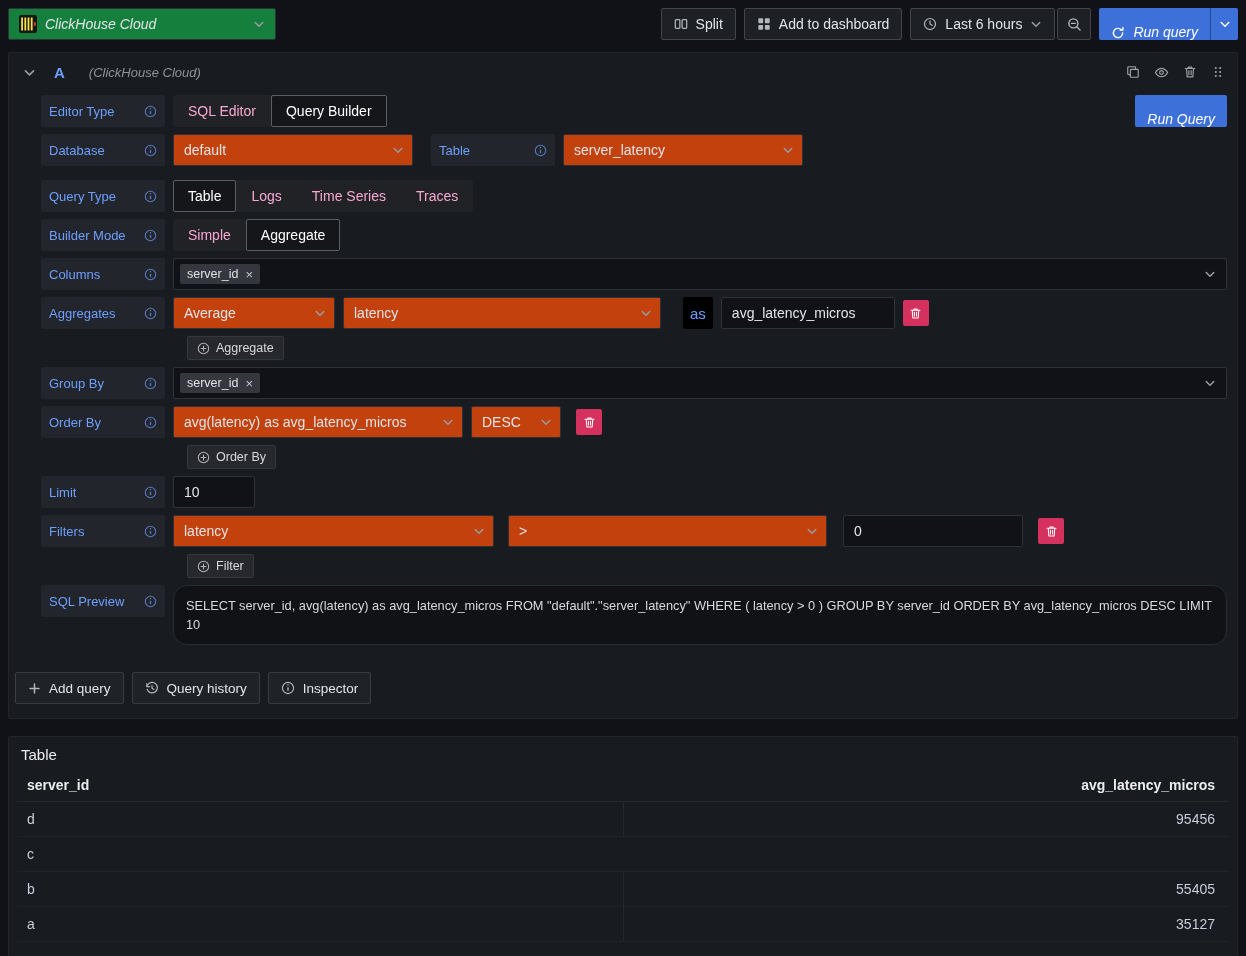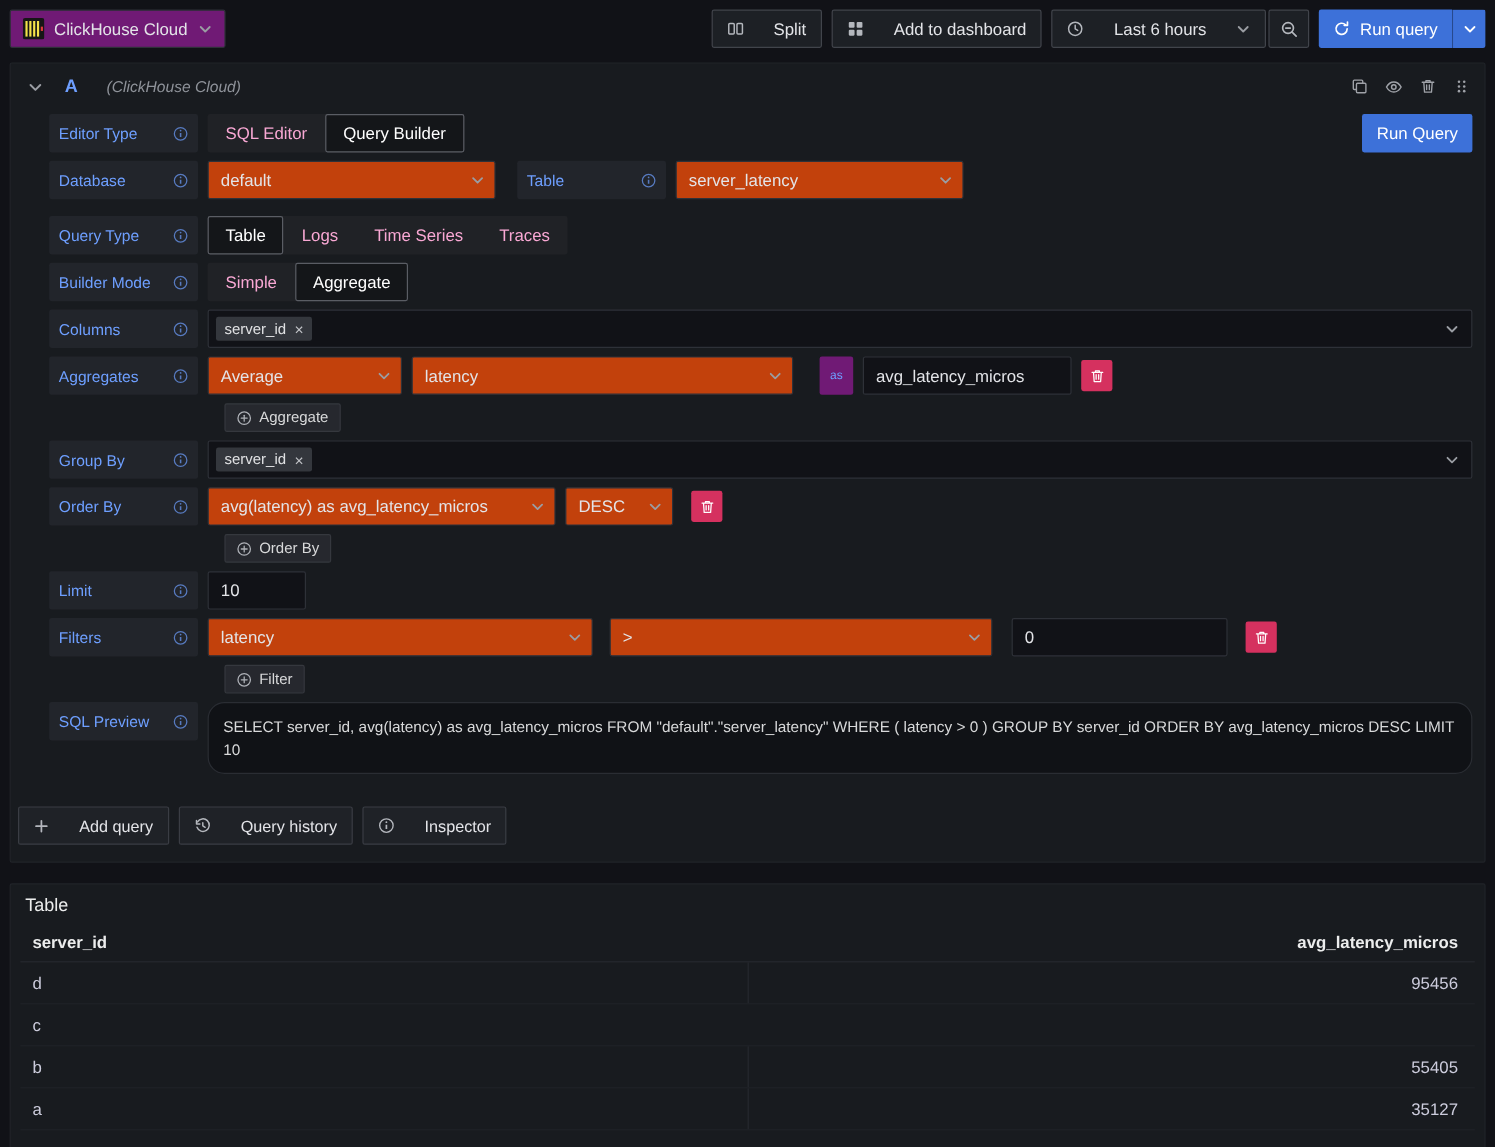--- a/index.html
+++ b/index.html
@@ -7,39 +7,39 @@
   body {
     width:1246px; height:956px; overflow:hidden;
     background:#111217; color:#ccccdc;
     font-family:"Liberation Sans", sans-serif; font-size:14px;
   }
   svg { display:block; }
 
   
   .topbar { height:48px; padding:8px 8px; display:flex; align-items:center; justify-content:space-between; }
   .ds-picker {
-    width:180px; height:32px; background:#701a75; border:1px solid #2e3138; border-radius:2px;
-    display:flex; align-items:center; gap:8px; padding:0 10px; cursor:pointer;
+    width:268px; height:32px; background:#15803d; border:1px solid #2e3138; border-radius:2px;
+    display:flex; align-items:center; gap:8px; padding:0 10px; cursor:pointer;font-style:italic;
   }
   .ds-picker .ds-name { flex:1; color:#e3e4e8; font-size:14px; white-space:nowrap; overflow:hidden; }
   .topbar-right { display:flex; align-items:center; gap:8px; }
   .btn-secondary {
-    height:32px; display:inline-flex; align-items:center; gap:25px; padding:0 12px;
+    height:32px; display:inline-flex; align-items:center; gap:8px; padding:0 12px;
     background:#1d2025; border:1px solid #41444b; border-radius:2px; color:#e3e4e8;
     font-size:14px; font-weight:500; font-family:inherit; cursor:pointer; white-space:nowrap;
   }
   .icon-gray { color:#b4b7bd; }
   .chev { color:#9a9da3; display:inline-flex; }
   .tp-group { display:flex; gap:2px; }
   .btn-icononly { padding:0; width:34px; justify-content:center; }
   .run-split { display:flex; }
   .btn-primary-main {
-    height:32px; display:inline-flex; align-items:center; gap:8px; padding:0 12px;
+    height:32px; display:inline-flex; align-items:flex-end; gap:8px; padding:0 12px;
     background:#3d71d9; border:none; border-radius:2px 0 0 2px; color:#fff; font-size:14px; font-weight:500;
-    font-family:inherit; cursor:pointer;
+    font-family:inherit; cursor:pointer;font-style:italic;
   }
   .btn-primary-caret {
     height:32px; width:28px; display:inline-flex; align-items:center; justify-content:center;
     background:#3d71d9; border:none; border-left:1px solid rgba(0,0,0,.35); border-radius:0 2px 2px 0;
     color:#fff; cursor:pointer;
   }
 
   
   .query-panel {
     margin:4px 8px 0 8px; background:#181b1f; border:1px solid #212429; border-radius:2px;
@@ -85,22 +85,22 @@
     background:#34373d; border-radius:2px; padding:3px 7px; font-size:12.5px; color:#e0e1e3;
     display:inline-flex; align-items:center; gap:7px;
   }
   .tag .tag-x { color:#c3c5c9; cursor:pointer; font-size:13px; line-height:1; }
 
   .text-input {
     height:32px; background:#111217; border:1px solid #2e3138; border-radius:2px;
     color:#e3e4e8; font-size:14px; padding:0 10px; font-family:inherit; outline:none;
   }
   .as-box {
-    height:32px; min-width:28px; background:#701a75; border-radius:2px; color:#6e9fff;
-    display:flex; align-items:center; justify-content:center; font-size:10px; font-weight:500; padding:0 7px;
+    height:32px; min-width:28px; background:#000000; border-radius:2px; color:#6e9fff;
+    display:flex; align-items:center; justify-content:center; font-size:15px; font-weight:500; padding:0 7px;
   }
   .btn-danger {
     width:26px; height:26px; background:#d5315f; border:none; border-radius:2px; color:#fff;
     display:inline-flex; align-items:center; justify-content:center; cursor:pointer;
   }
   .btn-add {
     height:24px; display:inline-flex; align-items:center; gap:6px; padding:0 9px;
     background:#26282e; border:1px solid #35383e; border-radius:2px; color:#d8d9da;
     font-size:12.5px; font-weight:500; font-family:inherit; cursor:pointer;
   }

